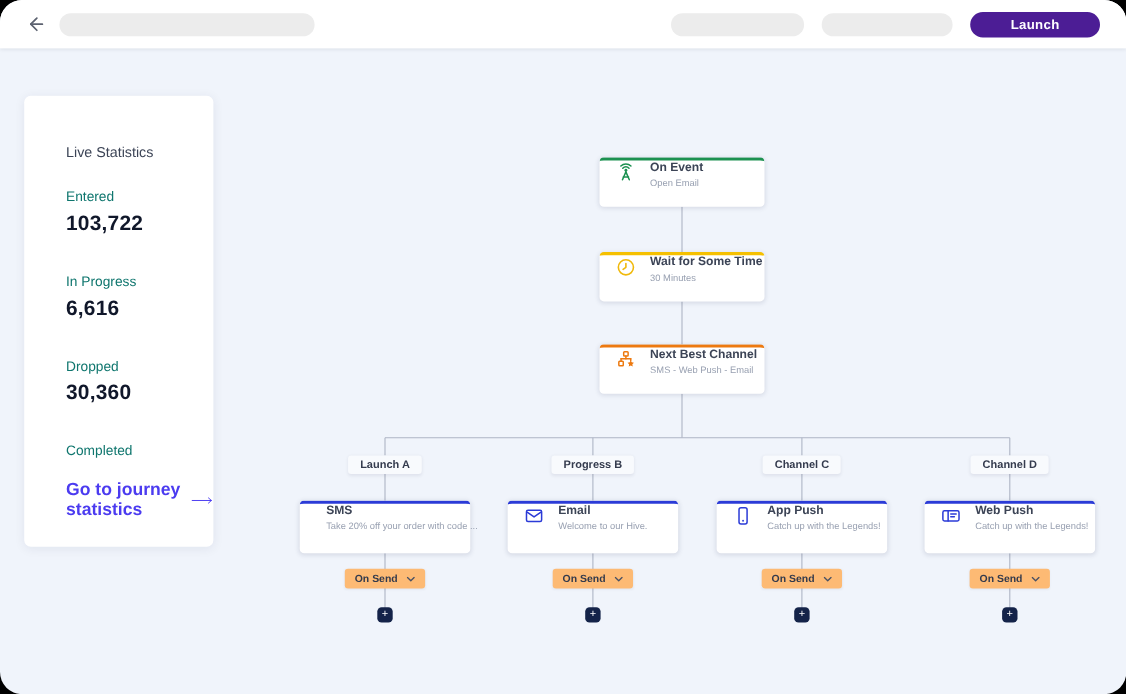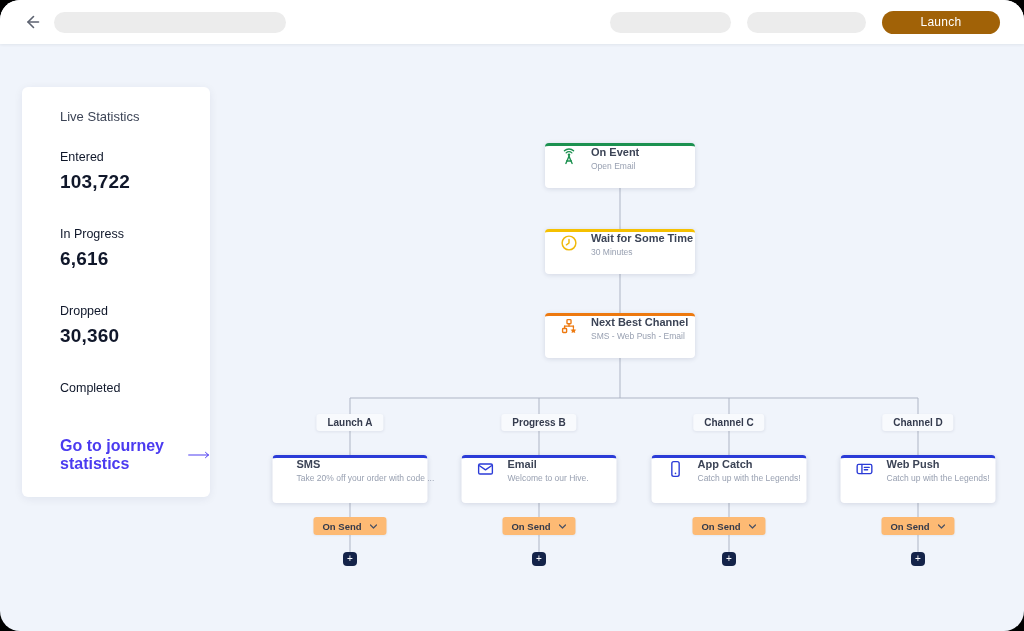--- a/index.html
+++ b/index.html
@@ -13,36 +13,36 @@
     position:absolute;top:0;left:0;right:0;height:44px;background:#ffffff;
     display:flex;align-items:center;padding:0 24px;box-sizing:border-box;
     box-shadow:0 1px 3px rgba(15,23,42,.07);z-index:6;
   }
   .back-btn{border:none;background:none;padding:0;margin:0;cursor:pointer;display:flex;align-items:center;}
   .skeleton{background:#ececec;border-radius:11px;height:21px;}
   .sk-title{width:232px;margin-left:12px;}
   .top-right{margin-left:auto;display:flex;align-items:center;gap:16px;}
   .sk-a{width:121px;} .sk-b{width:119px;}
   .launch{
-    width:118px;height:23px;border-radius:12px;background:#a16207;color:#fff;
-    font-size:12px;font-weight:400;border:none;cursor:pointer;
+    width:118px;height:23px;border-radius:12px;background:#4c1d95;color:#fff;
+    font-size:12px;font-weight:700;border:none;cursor:pointer;
     display:flex;align-items:center;justify-content:center;letter-spacing:.3px;
     font-family:"Liberation Sans",sans-serif;
   }
   
   .connectors{position:absolute;inset:0;z-index:1;pointer-events:none;}
   
   .stats-card{
-    position:absolute;left:22px;top:87px;width:188px;height:410px;background:#fff;
+    position:absolute;left:22px;top:87px;width:172px;height:410px;background:#fff;
     border-radius:6px;box-shadow:0 2px 10px rgba(20,30,70,.07);
-    padding:22px 20px 0 38px;box-sizing:border-box;z-index:2;
+    padding:44px 20px 0 38px;box-sizing:border-box;z-index:2;
   }
   .stats-title{font-size:13px;color:#3c4456;margin-bottom:26px;}
   .stat{margin-bottom:34px;}
-  .stat-label{font-size:12.5px;color:#0f172a;margin-bottom:7px;}
+  .stat-label{font-size:12.5px;color:#0f766e;margin-bottom:7px;}
   .stat-value{font-size:19px;font-weight:700;color:#10172a;letter-spacing:.2px;}
   .stats-link{
     position:absolute;left:38px;bottom:24px;display:flex;align-items:center;gap:10px;
     font-size:16px;font-weight:700;color:#4b3bf0;text-decoration:none;cursor:pointer;
   }
   
   .node{
     position:absolute;left:620px;transform:translateX(-50%);
     width:150px;height:45px;background:#fff;border-radius:4px;
     box-shadow:0 1px 5px rgba(20,30,70,.13);
@@ -216,21 +216,21 @@
       <span class="node-sub">Welcome to our Hive.</span>
     </div>
   </div>
 
   <div class="node channel acc-blue" style="left:729px;top:455px;">
     <svg class="ic-blue" width="22" height="22" viewBox="0 0 24 24" fill="none" stroke="currentColor" stroke-width="1.5" stroke-linecap="round" stroke-linejoin="round">
       <rect x="8" y="4" width="8" height="16" rx="2"></rect>
       <circle cx="12" cy="16.8" r="0.9" fill="currentColor" stroke="none"></circle>
     </svg>
     <div class="texts">
-      <span class="node-title">App Catch</span>
+      <span class="node-title">App Push</span>
       <span class="node-sub">Catch up with the Legends!</span>
     </div>
   </div>
 
   <div class="node channel acc-blue" style="left:918px;top:455px;">
     <svg class="ic-blue" width="22" height="22" viewBox="0 0 24 24" fill="none" stroke="currentColor" stroke-width="1.5" stroke-linecap="round" stroke-linejoin="round">
       <rect x="4" y="7" width="16" height="10" rx="1.6"></rect>
       <path d="M9.2 7 v10"></path>
       <path d="M11.8 10.2 h5.4"></path>
         <path d="M11.8 12.8 h3.6"></path>

